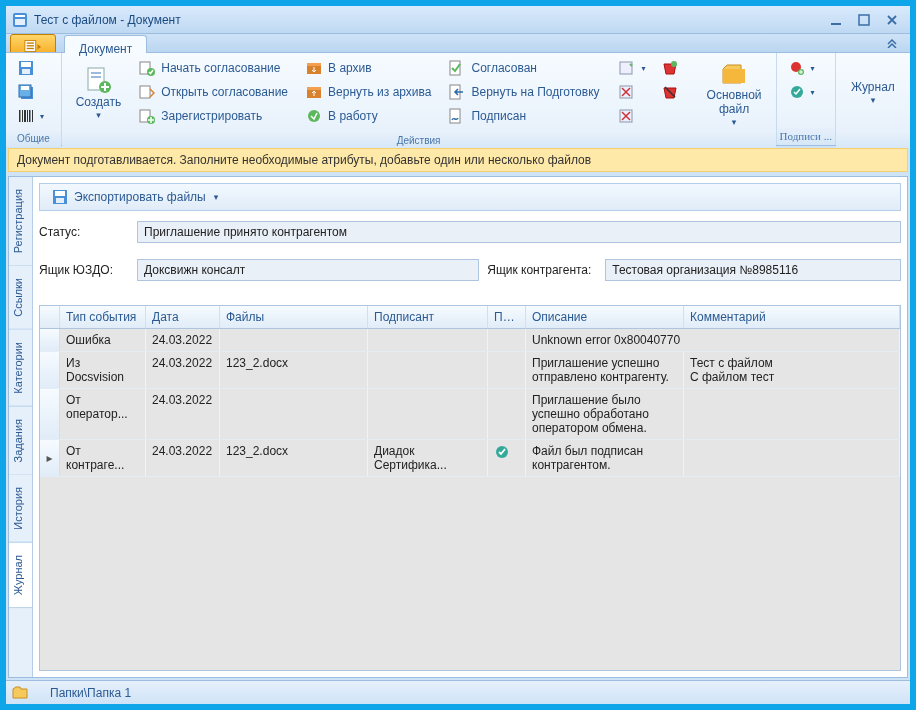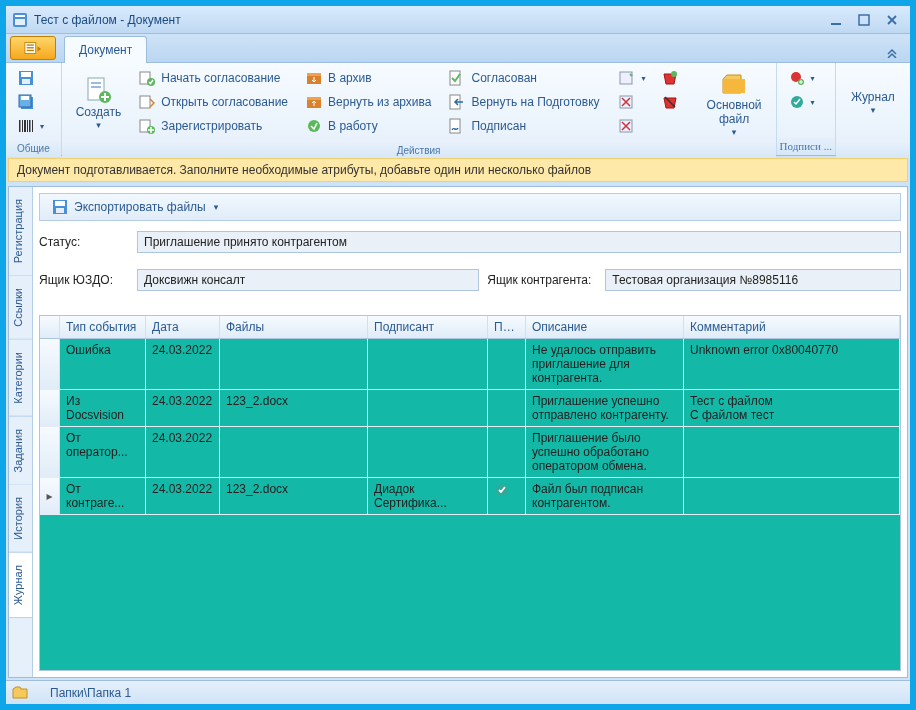--- a/index.html
+++ b/index.html
@@ -4,21 +4,21 @@
 <style>
   * { box-sizing: border-box; margin: 0; padding: 0; font-family: "Segoe UI", Tahoma, sans-serif; font-size: 12px; }
   body { background: #fff; }
   .window { width: 916px; height: 710px; border: 6px solid #0ea5e9; background: #cfe3f7; display: flex; flex-direction: column; }
   
   .titlebar { height: 28px; background: linear-gradient(#d9eafc,#bfd9f3); display:flex; align-items:center; padding:0 6px; border-bottom:1px solid #9cbde0; }
   .titlebar .app-icon { width:16px; height:16px; margin-right:6px; }
   .titlebar .title { flex:1; color:#1a4a82; }
   .titlebar .win-btn { width:24px; height:18px; margin-left:4px; display:flex; align-items:center; justify-content:center; cursor:pointer; color:#3b6ea5; }
   
-  .ribbon-tabs { height:28px; display:flex; align-items:flex-end; padding-left:4px; background:linear-gradient(#cfe3f7,#bad6f1); }
+  .ribbon-tabs { height:18px; display:flex; padding-left:4px; background:linear-gradient(#cfe3f7,#bad6f1); }
   .file-btn { width:46px; height:24px; background:linear-gradient(#ffd66b,#f6a81c); border:1px solid #c47e00; border-radius:3px; display:flex; align-items:center; justify-content:center; margin-right:8px; margin-bottom:2px; cursor:pointer; }
   .file-btn svg { width:18px; height:14px; }
   .ribbon-tab { padding:6px 14px; color:#2b5a93; cursor:pointer; border:1px solid transparent; border-bottom:none; border-radius:3px 3px 0 0; }
   .ribbon-tab.active { background:#f6fbff; border-color:#9cbde0; position:relative; top:1px; }
   .ribbon-collapse { margin-left:auto; margin-right:8px; color:#3b6ea5; cursor:pointer; padding:4px; }
   
   .ribbon { background:linear-gradient(#f6fbff,#e6f0fb); border-top:1px solid #9cbde0; border-bottom:1px solid #9cbde0; display:flex; height:94px; }
   .rgroup { border-right:1px solid #c7dbf0; display:flex; flex-direction:column; }
   .rgroup-body { flex:1; display:flex; align-items:flex-start; padding:4px 6px; }
   .rgroup-label { text-align:center; color:#4a77ab; padding:2px 0 3px; font-size:10px; background:linear-gradient(#e6f0fb,#d6e7f7); }
@@ -44,21 +44,21 @@
   .toolbar2 .tbtn .ic { width:16px; height:16px; margin-right:6px; }
   .form-rows { margin-top:10px; }
   .form-row { display:flex; align-items:center; margin-bottom:16px; }
   .form-label { width:98px; color:#222; }
   .form-field { flex:1; background:#eaf0f7; border:1px solid #aec5df; padding:3px 6px; color:#222; height:22px; line-height:14px; }
   .form-row.split .half { display:flex; align-items:center; }
   .form-row.split .half:first-child { flex:0 0 52%; padding-right:8px; }
   .form-row.split .half:last-child { flex:1; }
   .form-row.split .half .form-label2 { width:118px; color:#222; }
   
-  .grid { margin-top:8px; border:1px solid #aec5df; flex:1; display:flex; flex-direction:column; background:#14b8a6; }
+  .grid { margin-top:8px; border:1px solid #aec5df; flex:1; display:flex; flex-direction:column; background:#e5e5e5; }
   .grid-head { display:flex; background:linear-gradient(#f6fbff,#e0ecf8); border-bottom:1px solid #aec5df; }
   .grid-head .gh { border-right:1px solid #cfe0f0; padding:4px 6px; color:#2b5a93; overflow:hidden; white-space:nowrap; text-overflow:ellipsis; }
   .grid-body { flex:1; overflow:auto; }
   .gr { display:flex; border-bottom:1px solid #e4edf6; }
   .gr .gc { padding:4px 6px; border-right:1px solid #eef4fa; color:#222; overflow:hidden; }
   .rowmark { width:20px; flex:0 0 20px; display:flex; align-items:center; justify-content:center; color:#555; background:linear-gradient(#f6fbff,#e0ecf8); border-right:1px solid #cfe0f0; }
   .col-type{flex:0 0 86px} .col-date{flex:0 0 74px} .col-files{flex:0 0 148px} .col-sign{flex:0 0 120px} .col-pro{flex:0 0 38px; text-align:center;} .col-desc{flex:0 0 158px} .col-comm{flex:1}
   
   .statusbar { height:24px; background:linear-gradient(#e6f0fb,#cfe3f7); border-top:1px solid #9cbde0; display:flex; align-items:center; padding:0 6px; color:#2b5a93;gap:16px; }
   .statusbar .ic { width:16px; height:16px; margin-right:6px; }
@@ -416,21 +416,20 @@
           <div class="gh col-comm">Комментарий</div>
         </div>
         <div class="grid-body" id="grid-body">
             <div class="gr">
               <div class="rowmark"></div>
               <div class="gc col-type">Ошибка</div>
               <div class="gc col-date">24.03.2022</div>
               <div class="gc col-files"></div>
               <div class="gc col-sign"></div>
               <div class="gc col-pro"></div>
-              <div class="gc col-desc">Не удалось отправить приглашение для контрагента.</div>
               <div class="gc col-comm" style="white-space: pre-line;">Unknown error 0x80040770</div>
             </div>
             <div class="gr">
               <div class="rowmark"></div>
               <div class="gc col-type">Из Docsvision</div>
               <div class="gc col-date">24.03.2022</div>
               <div class="gc col-files">123_2.docx</div>
               <div class="gc col-sign"></div>
               <div class="gc col-pro"></div>
               <div class="gc col-desc">Приглашение успешно отправлено контрагенту.</div>

